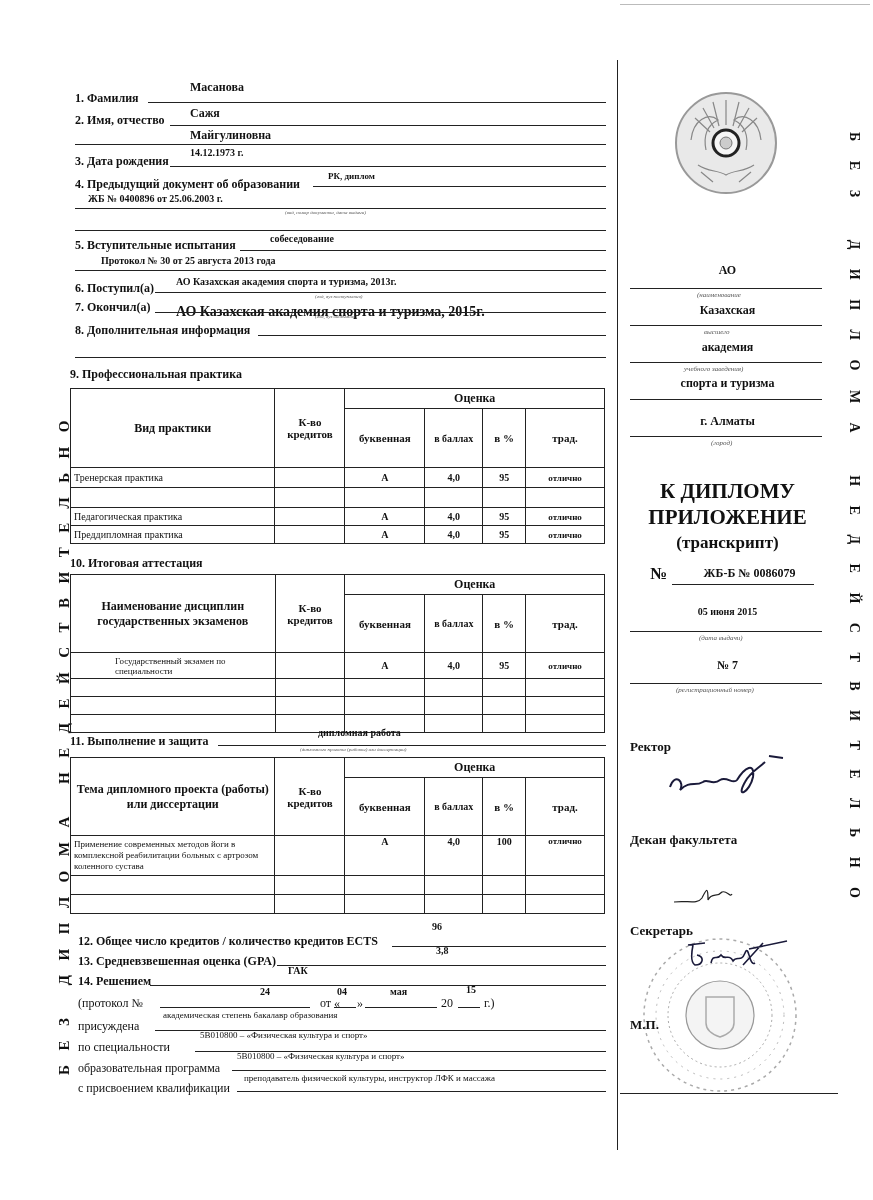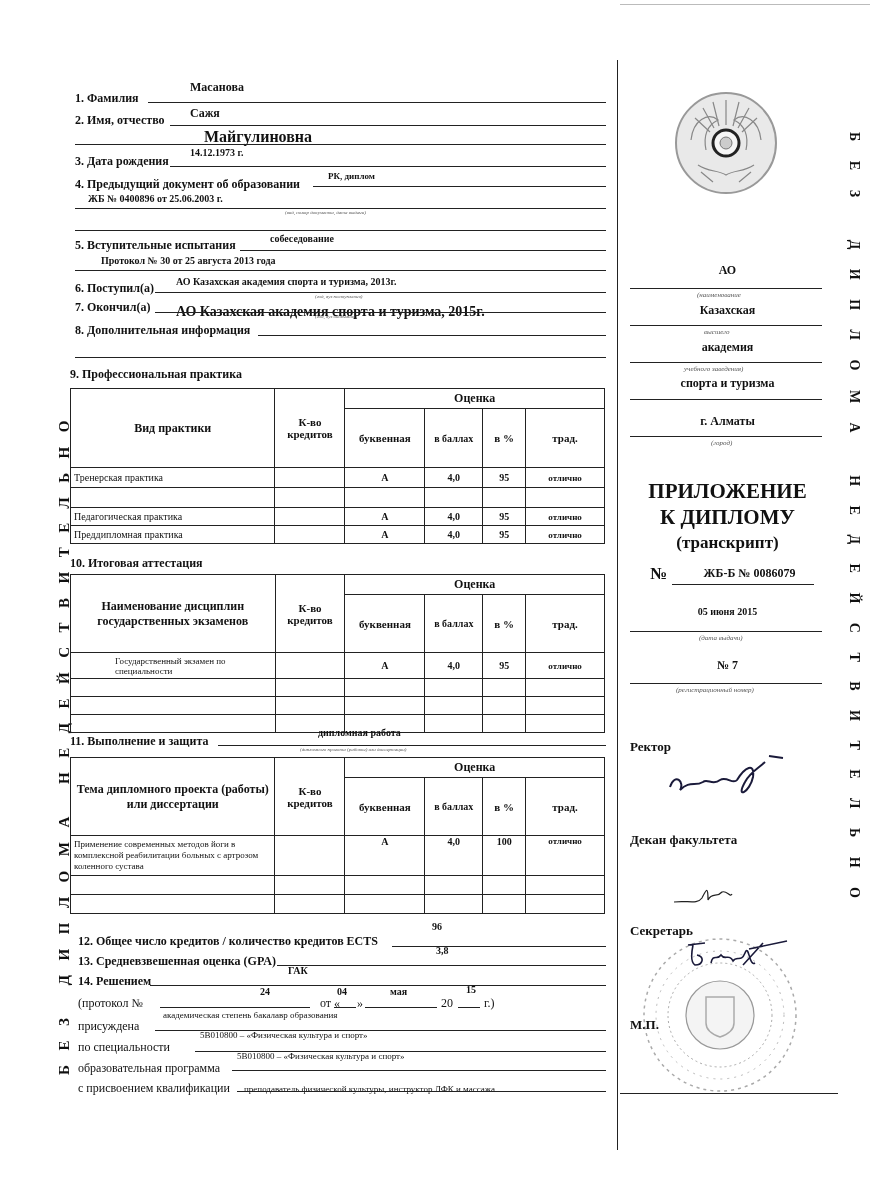--- a/index.html
+++ b/index.html
@@ -33,21 +33,21 @@
 
 <div>
   <span class="lbl" style="left:75px;top:91px;">1. Фамилия</span>
   <span class="val" style="left:190px;top:80px;font-size:12px;">Масанова</span>
   <div class="line" style="left:148px;top:102px;width:458px;"></div>
 </div>
 <div>
   <span class="lbl" style="left:75px;top:113px;">2. Имя, отчество</span>
   <span class="val" style="left:190px;top:106px;font-size:12px;">Сажя</span>
   <div class="line" style="left:170px;top:125px;width:436px;"></div>
-  <span class="val" style="left:204px;top:128px;font-size:16px;text-align:right;">Майгулиновна</span>
+  <span class="val" style="left:190px;top:128px;font-size:12px;text-align:right;">Майгулиновна</span>
   <div class="line" style="left:75px;top:144px;width:531px;"></div>
 </div>
 <div>
   <span class="lbl" style="left:75px;top:154px;">3. Дата рождения</span>
   <span class="val" style="left:190px;top:147px;font-size:10px;">14.12.1973 г.</span>
   <div class="line" style="left:170px;top:166px;width:436px;"></div>
 </div>
 <div>
   <span class="lbl" style="left:75px;top:177px;">4. Предыдущий документ об образовании</span>
   <span class="val" style="left:328px;top:171px;font-size:9px;">РК, диплом</span>
@@ -289,21 +289,21 @@
   <span class="val" style="left:200px;top:1030px;font-size:9px;font-weight:normal;">5В010800 – «Физическая культура и спорт»</span>
   <div class="line" style="left:195px;top:1051px;width:411px;"></div>
 </div>
 <div>
   <span class="lbl-n" style="left:78px;top:1061px;">образовательная программа</span>
   <span class="val" style="left:237px;top:1051px;font-size:9px;font-weight:normal;">5В010800 – «Физическая культура и спорт»</span>
   <div class="line" style="left:232px;top:1070px;width:374px;"></div>
 </div>
 <div>
   <span class="lbl-n" style="left:78px;top:1081px;">с присвоением квалификации</span>
-  <span class="val" style="left:244px;top:1073px;font-size:9px;font-weight:normal;margin-top:11px;">преподаватель физической культуры, инструктор ЛФК и массажа</span>
+  <span class="val" style="left:244px;top:1073px;font-size:9px;font-weight:normal;">преподаватель физической культуры, инструктор ЛФК и массажа</span>
   <div class="line" style="left:237px;top:1091px;width:369px;"></div>
 </div>
 
 <div class="abs" style="left:60px;top:1106px;width:560px;text-align:center;font-weight:bold;font-size:13px;line-height:19px;">
 </div>
 
 <div class="abs" style="left:673px;top:90px;width:106px;height:106px;">
   <svg width="106" height="106" viewBox="0 0 106 106">
     <circle cx="53" cy="53" r="50" fill="#e9e9e9" stroke="#999" stroke-width="2"></circle>
     <g stroke="#888" stroke-width="1.2" fill="none">
@@ -331,22 +331,22 @@
 <div class="tiny" style="left:684px;top:365px;font-size:7px;">учебного заведения)</div>
 
 <div class="rp" style="left:640px;top:376px;width:175px;font-size:12px;">спорта и туризма</div>
 <div class="line" style="left:630px;top:399px;width:192px;"></div>
 
 <div class="rp" style="left:640px;top:414px;width:175px;font-size:12px;">г. Алматы</div>
 <div class="line" style="left:630px;top:436px;width:192px;"></div>
 <div class="tiny" style="left:711px;top:439px;font-size:7px;">(город)</div>
 
 <div class="rp" style="left:620px;top:478px;width:215px;font-size:21px;line-height:26px;">
+  <div>К ДИПЛОМУ</div>
   <div>ПРИЛОЖЕНИЕ</div>
-  <div>К ДИПЛОМУ</div>
 </div>
 <div class="rp" style="left:620px;top:533px;width:215px;font-size:17px;">(транскрипт)</div>
 
 <div class="abs b" style="left:650px;top:564px;font-size:17px;">№</div>
 <div class="rp" style="left:682px;top:566px;width:135px;font-size:12px;">ЖБ-Б № 0086079</div>
 <div class="line" style="left:672px;top:584px;width:142px;"></div>
 
 <div class="rp" style="left:640px;top:606px;width:175px;font-size:10px;">05 июня 2015</div>
 <div class="line" style="left:630px;top:631px;width:192px;"></div>
 <div class="tiny" style="left:699px;top:634px;font-size:7px;">(дата выдачи)</div>

